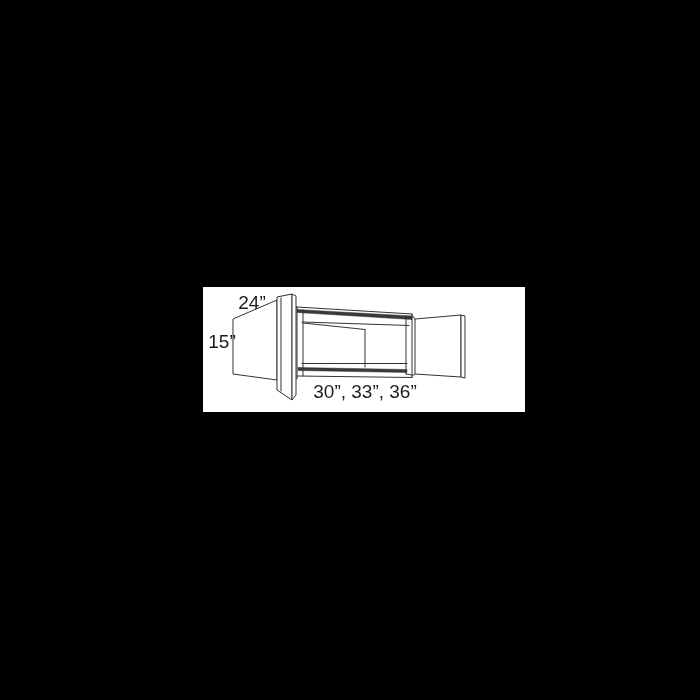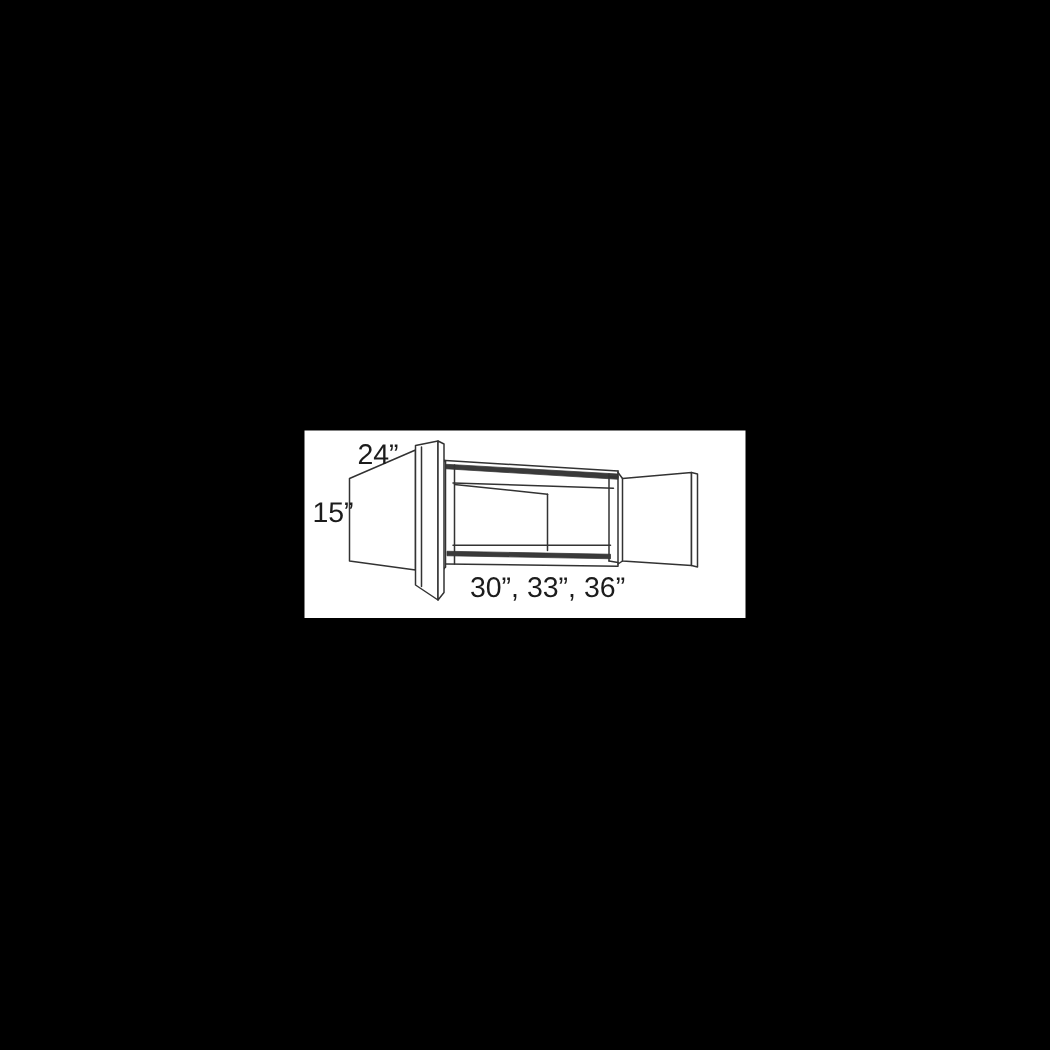--- a/index.html
+++ b/index.html
@@ -17,20 +17,21 @@
     height: 700px;
     background: #000000;
   }
   .canvas {
     position: absolute;
     left: 203px;
     top: 287px;
     width: 294px;
     height: 125px;
     background: #ffffff;
+    padding-left: 28px;
   }
   .diagram-svg {
     position: absolute;
     left: 0;
     top: 0;
     width: 294px;
     height: 125px;
     display: block;
   }
   .line {

